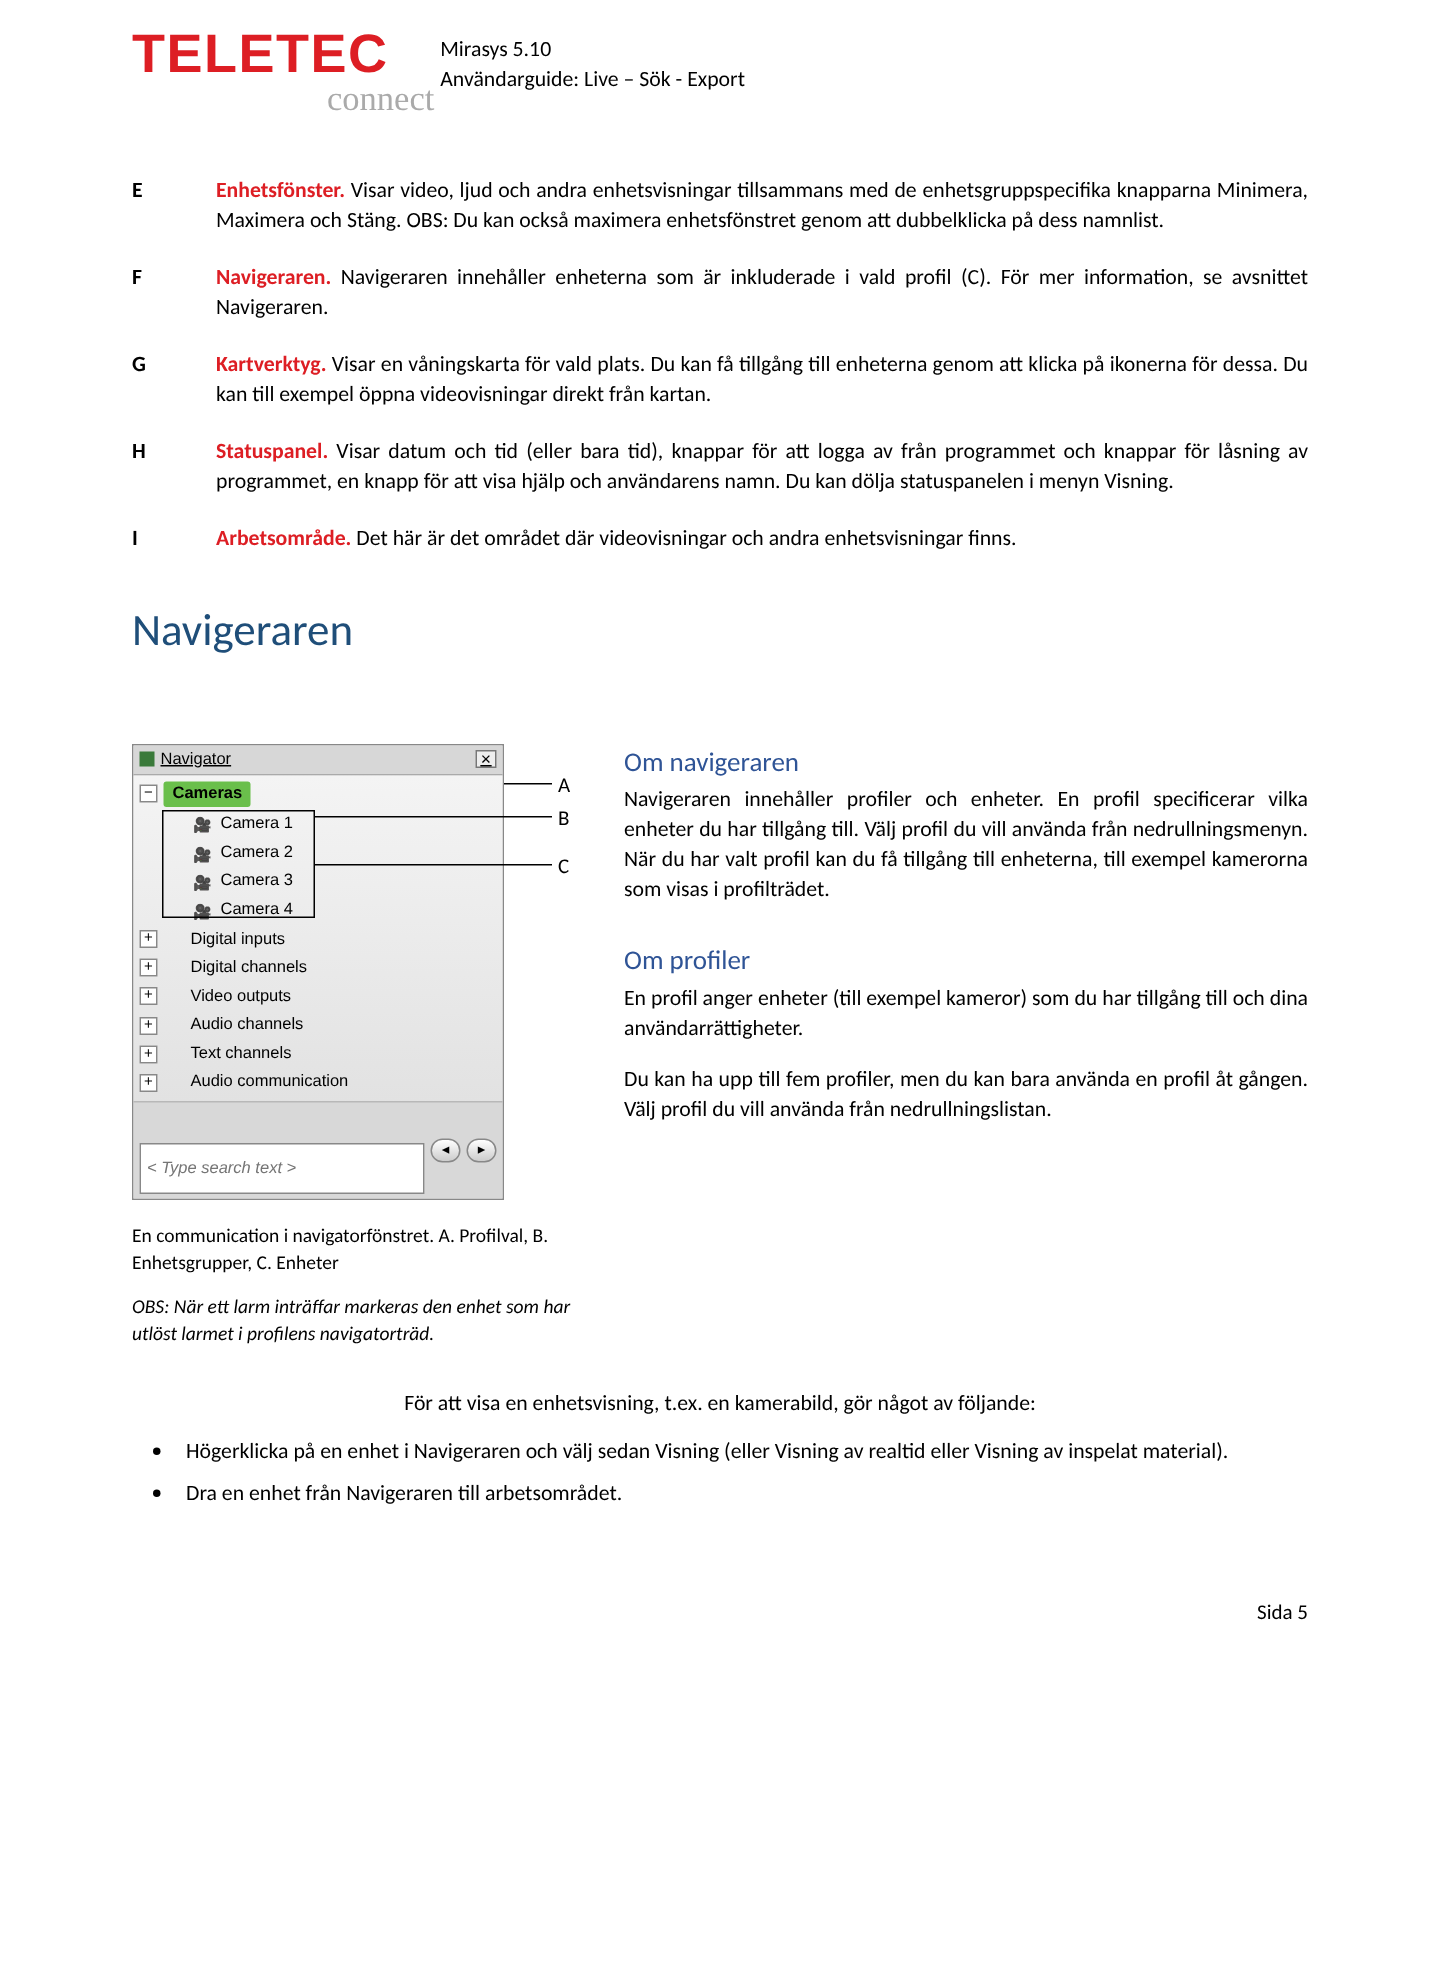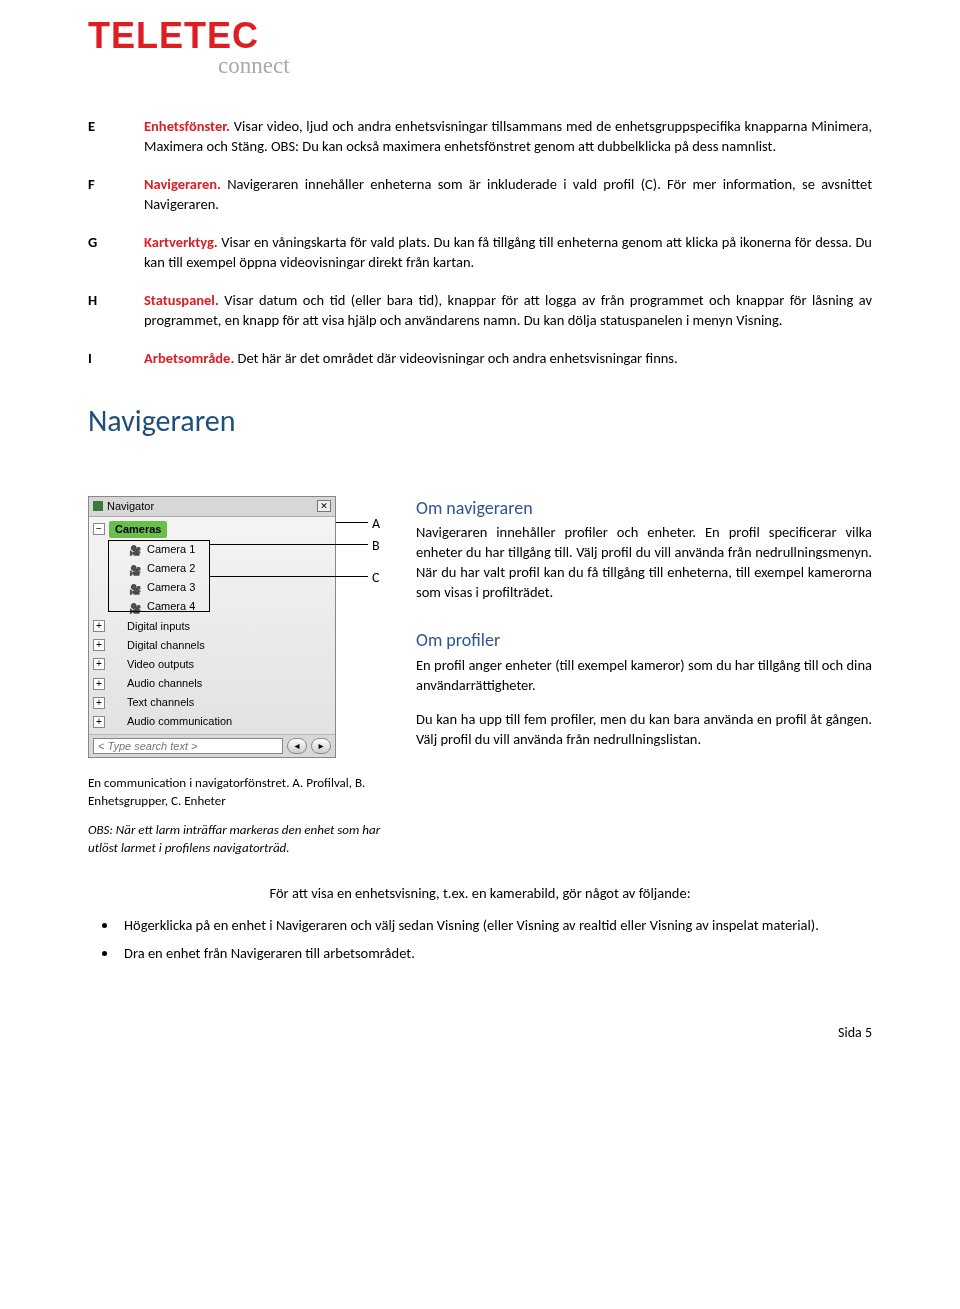--- a/index.html
+++ b/index.html
@@ -88,20 +88,21 @@
     font-family: Tahoma, Arial, sans-serif;
     font-size: 11px;
   }
   .nav-title {
     display: flex;
     align-items: center;
     justify-content: space-between;
     background: #d7d7d7;
     border-bottom: 1px solid #aaa;
     padding: 2px 4px;
+    text-decoration: underline;
   }
   .nav-title-left { display:flex; align-items:center; gap:4px; }
   .nav-title .sq { width:10px; height:10px; background:#3a7a3a; }
   .nav-title .close { width:14px; height:12px; border:1px solid #777; display:flex; align-items:center; justify-content:center; font-size:9px; cursor:pointer; background:#eee; }
   .nav-profile-row {
     display:flex; align-items:center; gap:6px; padding:4px 6px; background:#dcdcdc; border-bottom:1px solid #b8b8b8;
   }
   .nav-profile-row select {
     flex:1; font-size:11px; height:18px; background:#fff; border:1px solid #888;
   }
@@ -109,35 +110,39 @@
   .tree-row { display:flex; align-items:center; gap:4px; padding: 2px 4px; }
   .toggle { width:12px; height:12px; border:1px solid #888; background:#fff; display:flex; align-items:center; justify-content:center; font-size:10px; line-height:1; cursor:pointer; }
   .tree-row .pad { display:inline-block; width:14px; }
   .tree-row .ico { width:14px; height:12px; display:inline-block; }
   .tree-row.group { font-weight:normal; }
   .cameras-group {
     background:#6abf4b; color:#000; padding:1px 6px; border-radius:2px; font-weight:bold;
   }
   .cam-ico::before { content:"🎥"; font-size:10px; }
   .srch-row { display:flex; align-items:center; gap:4px; padding:3px 4px; background:#d8d8d8; border-top:1px solid #b8b8b8; }
-  .srch-row input { flex:1; font-size:11px; height:16px; border:1px solid #888; padding:0 4px; color:#666; font-style:italic; }
+  .srch-row input { flex:1; font-size:11px; height:34px; border:1px solid #888; padding:0 4px; color:#666; font-style:italic;margin-top:24px; }
   .circ-btn { width:20px; height:16px; border:1px solid #888; border-radius:8px; background:linear-gradient(#fff,#ccc); cursor:pointer; display:flex; align-items:center; justify-content:center; font-size:10px;}
   
   
   .callout-box { position:absolute; border:1px solid #000; pointer-events:none; }
   .callout-letter { position:absolute; font-family: Calibri, Arial, sans-serif; font-size:14px; }
   .callout-line { position:absolute; background:#000; height:1px; }
 </style>
 </head>
 <body>
 
 <div class="header-row">
   <div class="logo">
     <div class="logo-teletec">TELETEC</div>
     <div class="logo-connect">connect</div>
+  </div>
+  <div class="doc-header-text">
+    <div>Mirasys 5.10</div>
+    <div>Användarguide: Live – Sök - Export</div>
   </div>
 </div>
 
 <div class="def-block">
   <div class="def-letter">E</div>
   <div class="def-body"><span class="kw">Enhetsfönster.</span><span> Visar video, ljud och andra enhetsvisningar tillsammans med de enhetsgruppspecifika knapparna Minimera, Maximera och Stäng. OBS: Du kan också maximera enhetsfönstret genom att dubbelklicka på dess namnlist.</span></div>
 </div>
 
 <div class="def-block">
   <div class="def-letter">F</div>

